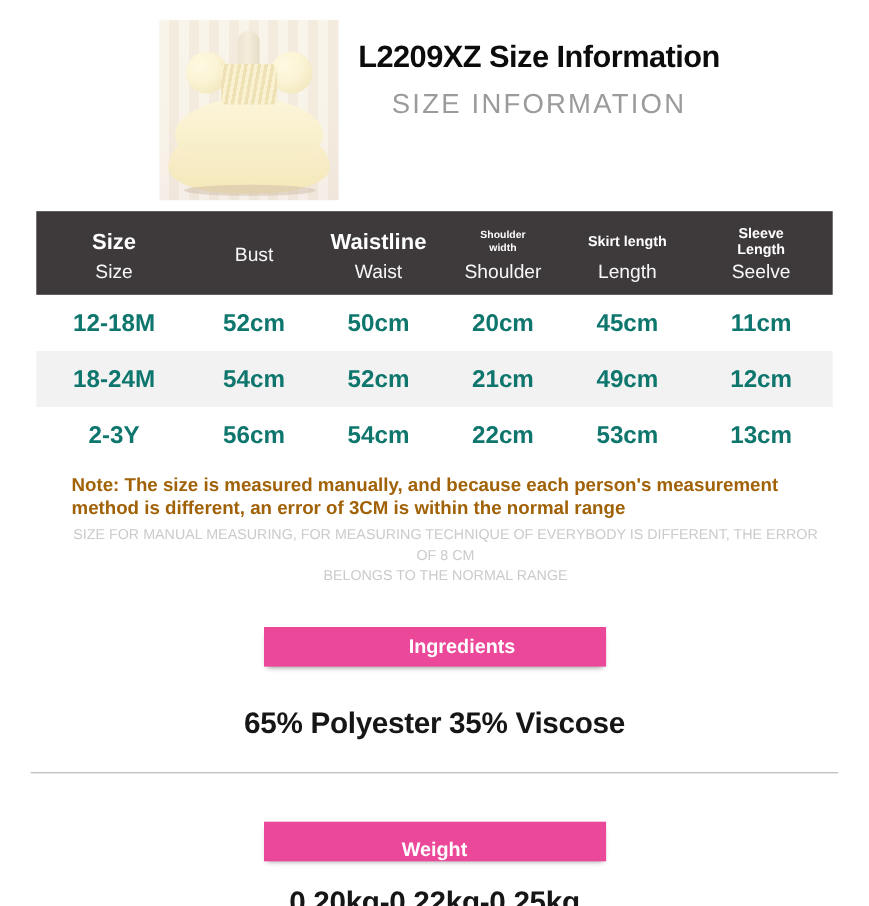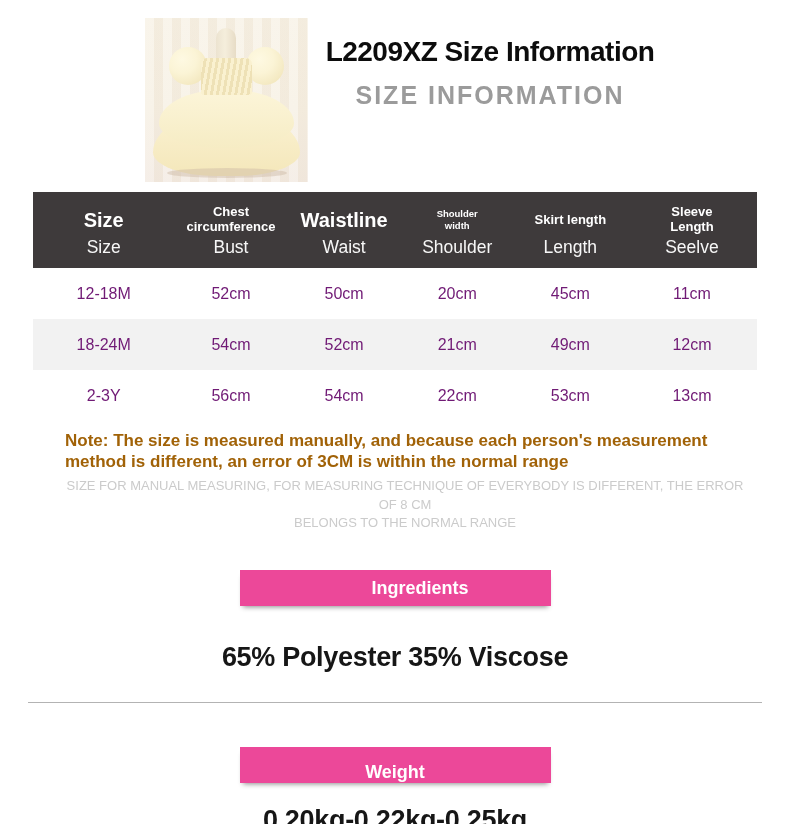--- a/index.html
+++ b/index.html
@@ -26,35 +26,35 @@
   .skirt-upper { position:absolute; left:14px; top:72px; width:135px; height:58px;
            background:linear-gradient(180deg,#fcf5d9,#f6ecc4);
            border-radius:50% 50% 50% 50% / 62% 62% 46% 46%; }
   .bodice { position:absolute; left:56px; top:40px; width:51px; height:37px;
            background:repeating-linear-gradient(100deg,#faf1d0 0 3px,#eee1b6 3px 6px);
            border-radius:6px 6px 3px 3px; }
   .floor-shadow { position:absolute; left:22px; bottom:4px; width:120px; height:10px;
            border-radius:50%; background:rgba(205,185,165,.45); }
   .titles { position:absolute; left:318px; top:36px; width:344px; text-align:center; }
   .title { font-size:28px; font-weight:bold; letter-spacing:-0.5px; color:#0c0c0c; }
-  .subtitle { margin-top:13px; font-size:25px; font-weight:bold; color:#9b9b9b; letter-spacing:2px; }
+  .subtitle { margin-top:13px; font-size:25px; font-weight:normal; color:#9b9b9b; letter-spacing:2px; }
 
   
   .size-table { margin:0 33px; }
   .thead { display:flex; background:#3e3a3b; height:76px; align-items:center; padding-top:2px; }
   .hcell { display:flex; flex-direction:column; align-items:center; justify-content:flex-end; color:#fff; }
   .col-1 { flex:1.25; } .col-2,.col-3,.col-4,.col-5 { flex:1; } .col-6 { flex:1.15; }
   .primary { font-weight:bold; white-space:pre-line; text-align:center;
              min-height:32px; display:flex; align-items:center; justify-content:center; }
   .p-xl { font-size:20px; } .p-md { font-size:13px; line-height:1.15; }
   .p-sm { font-size:9.5px; line-height:1.25; }
   .secondary { font-size:17.5px; font-weight:normal; color:#f7f7f7; margin-top:1px; }
   .trow { display:flex; height:51px; align-items:center; }
   .trow.alt { background:#f2f2f2;justify-content:space-between; }
-  .tcell { text-align:center; font-size:16px; font-weight:normal; color:#701a75; }
+  .tcell { text-align:center; font-size:22px; font-weight:bold; color:#0f766e; }
 
   
   .note { margin:10px 45px 0 65px; }
   .note-main { font-size:17px; font-weight:bold; line-height:1.22; color:#a16207; max-width:678px; }
   .note-light { text-align:center; font-size:13px; color:#cbcbcb; line-height:1.4; }
   .note-light-wrap { margin-top:5px; }
 
   
   .bar { width:311px; height:36px; margin:0 auto; background:#ec4899;
          display:flex; align-items:center; justify-content:center;
@@ -91,22 +91,20 @@
   </div>
 </div>
 
 <div class="size-table">
   <div class="thead" id="thead">
       <div class="hcell col-1">
         <div class="primary p-xl">Size</div>
         <div class="secondary">Size</div>
       </div>
       <div class="hcell col-2">
-        <div class="primary p-md">Chest
-circumference</div>
         <div class="secondary">Bust</div>
       </div>
       <div class="hcell col-3">
         <div class="primary p-xl">Waistline</div>
         <div class="secondary">Waist</div>
       </div>
       <div class="hcell col-4">
         <div class="primary p-sm">Shoulder
 width</div>
         <div class="secondary">Shoulder</div>

